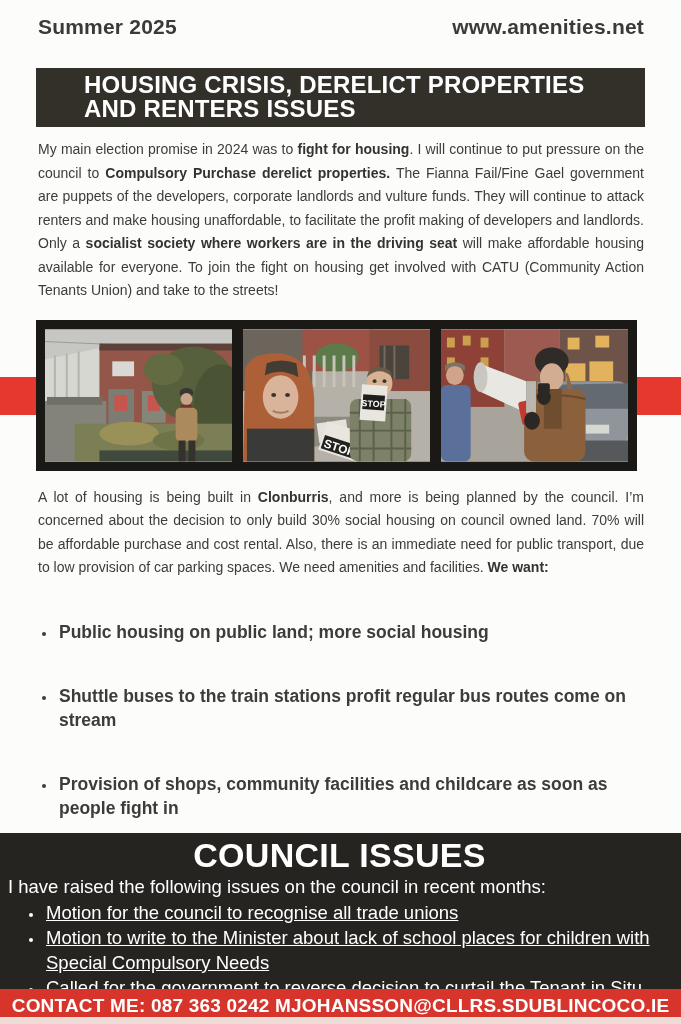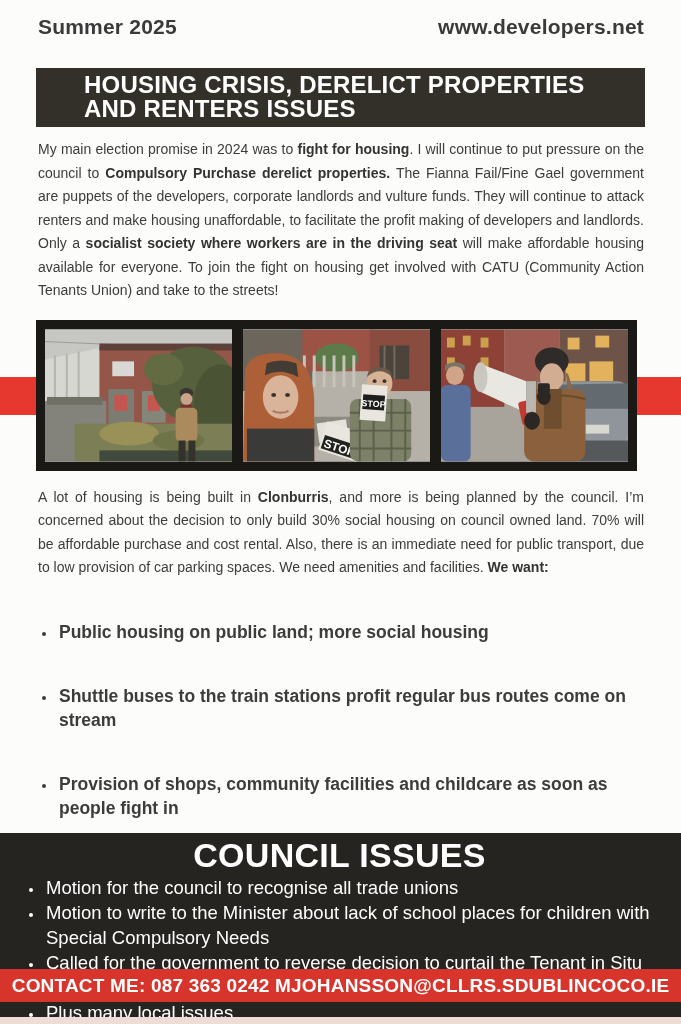--- a/index.html
+++ b/index.html
@@ -79,44 +79,44 @@
   .council-title {
     text-align:center;
     font-size:34px; font-weight:800; letter-spacing:0.3px;
     line-height:38px;
   }
   .council-intro { font-size:18.5px; line-height:25px; font-weight:400; }
   .council-bullets {
     margin:1px 0 0 0; padding-left:36px;
     font-size:18.5px; line-height:25px; font-weight:400;
   }
-  .council-bullets li { padding-left:2px; }
+  .council-bullets li { padding-left:2px;text-decoration:underline; }
   .council-bullets li::marker { font-size:13px; }
   
   .contact-bar {
-    position:absolute; left:0; right:0; bottom:22px; height:33px;
+    position:absolute; left:0; right:0; bottom:2px; height:33px;
     background:#d7342c;
     color:#ffffff;
     font-size:19px; font-weight:800; letter-spacing:0.2px;
     text-align:center; line-height:33px;
     white-space:nowrap;
   }
   .bottom-strip {
     position:absolute; left:0; right:0; bottom:0; height:7px;
     background:#eedcd6;
   }
 </style>
 </head>
 <body>
 
 <div class="page">
 
   <div class="topbar">
     <span>Summer 2025</span>
-    <span>www.developers.net</span>
+    <span>www.amenities.net</span>
   </div>
 
   <div class="banner">
     <span>HOUSING CRISIS, DERELICT PROPERTIES</span>
     <span>AND RENTERS ISSUES</span>
   </div>
 
   <p class="para"><span>My main election promise in 2024 was to </span><b>fight for housing</b><span>. I will continue to put pressure on the council to </span><b>Compulsory Purchase derelict properties.</b><span> The Fianna Fail/Fine Gael government are puppets of the developers, corporate landlords and vulture funds. They will continue to attack renters and make housing unaffordable, to facilitate the profit making of developers and landlords. Only a </span><b>socialist society where workers are in the driving seat</b><span> will make affordable housing available for everyone. To join the fight on housing get involved with CATU (Community Action Tenants Union) and take to the streets!</span></p>
 
   <div class="photo-strip">
@@ -276,20 +276,21 @@
   <p class="para"><span>A lot of housing is being built in </span><b>Clonburris</b><span>, and more is being planned by the council. I’m concerned about the decision to only build 30% social housing on council owned land. 70% will be affordable purchase and cost rental. Also, there is an immediate need for public transport, due to low provision of car parking spaces. We need amenities and facilities. </span><b>We want:</b></p>
 
   <ul class="bullets">
     <li>Public housing on public land; more social housing</li>
     <li>Shuttle buses to the train stations profit regular bus routes come on stream</li>
     <li>Provision of shops, community facilities and childcare as soon as people fight in</li>
   </ul>
 
   <div class="council">
     <div class="council-title">COUNCIL ISSUES</div>
+    <div class="council-intro">I have raised the following issues on the council in recent months:</div>
     <ul class="council-bullets">
       <li>Motion for the council to recognise all trade unions</li>
       <li>Motion to write to the Minister about lack of school places for children with Special Compulsory Needs</li>
       <li>Called for the government to reverse decision to curtail the Tenant in Situ scheme</li>
       <li>Plus many local issues</li>
     </ul>
   </div>
 
   <div class="contact-bar">CONTACT ME: 087 363 0242 MJOHANSSON@CLLRS.SDUBLINCOCO.IE</div>
   <div class="bottom-strip"></div>

